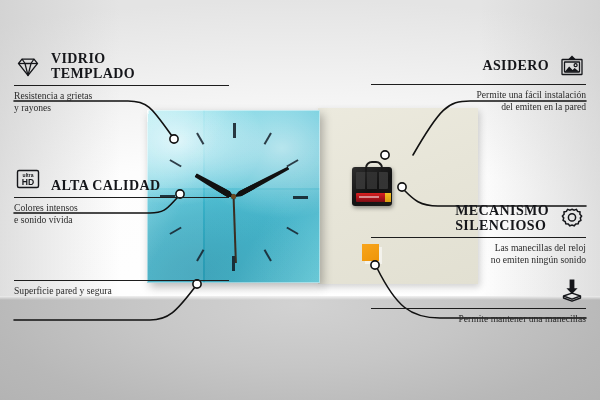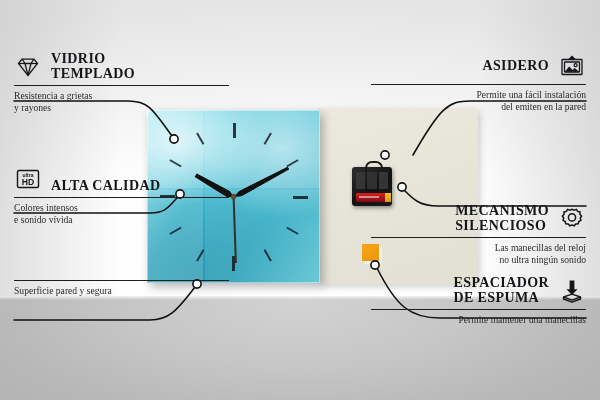--- a/index.html
+++ b/index.html
@@ -306,37 +306,33 @@
         </svg>
       </span>
       <span class="ttl">
         <span>MECANISMO</span><br>
         <span>SILENCIOSO</span>
       </span>
     </div>
     <div class="rule"></div>
     <div class="desc">
       <span>Las manecillas del reloj</span><br>
-      <span>no ultra ningún sonido</span>
+      <span>no emiten ningún sonido</span>
     </div>
   </div>
 
   <div class="feat right f6">
     <div class="head">
       <span class="ico">
         <svg viewBox="0 0 28 28" width="28" height="28" fill="none" stroke="#15161a" stroke-width="1.35" stroke-linejoin="round">
           <path d="M11.6 3.5 H16.4 V12.2 H19.6 L14 18 L8.4 12.2 H11.6 Z" fill="#15161a" stroke="none"></path>
           <path d="M14 17.2 L22.5 20 L14 23.2 L5.5 20 Z"></path>
           <path d="M5.5 20 V22 L14 25.2 L22.5 22 V20"></path>
         </svg>
       </span>
-      <span class="ttl">
-        <span>ESPACIADOR</span><br>
-        <span>DE ESPUMA</span>
-      </span>
     </div>
     <div class="rule"></div>
     <div class="desc">
       <span>Permite mantener una manecillas</span><br>
     </div>
   </div>
 
 </div>
 
 </body></html>

